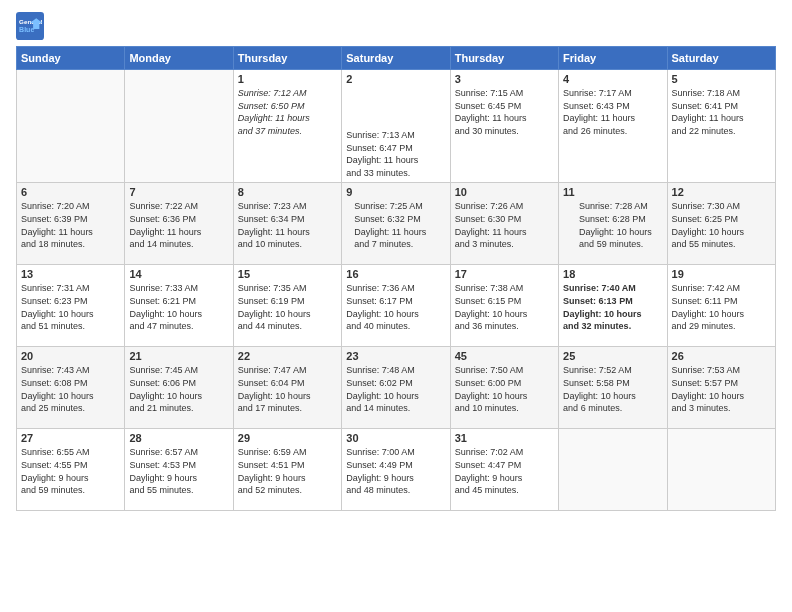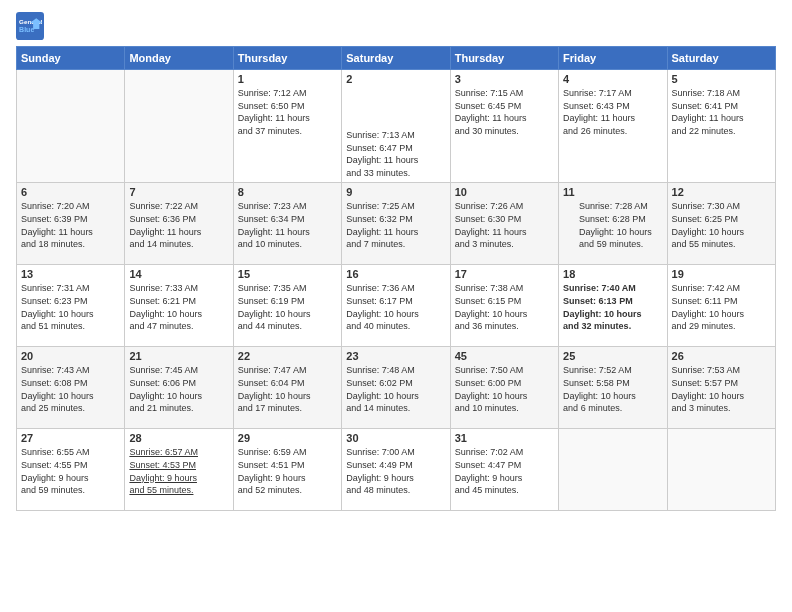--- a/index.html
+++ b/index.html
@@ -124,21 +124,21 @@
           <th>Friday</th>
           <th>Saturday</th>
         </tr>
     </thead>
     <tbody id="calendar-body">
     <tr>
           <td class="empty-cell"></td>
           <td class="empty-cell"></td>
           <td>
             <span class="day-number">1</span>
-            <div class="cell-content" style="white-space: pre-line;">Sunrise: 7:12 AM
+            <div class="cell-content" style="white-space: pre-line; font-style: italic;">Sunrise: 7:12 AM
 Sunset: 6:50 PM
 Daylight: 11 hours
 and 37 minutes.</div>
           </td>
           <td>
             <span class="day-number">2</span>
             <div class="cell-content" style="white-space: pre-line; margin-top: 44px;">Sunrise: 7:13 AM
 Sunset: 6:47 PM
 Daylight: 11 hours
 and 33 minutes.</div>
@@ -182,21 +182,21 @@
           </td>
           <td>
             <span class="day-number">8</span>
             <div class="cell-content" style="white-space: pre-line;">Sunrise: 7:23 AM
 Sunset: 6:34 PM
 Daylight: 11 hours
 and 10 minutes.</div>
           </td>
           <td>
             <span class="day-number">9</span>
-            <div class="cell-content" style="white-space: pre-line;">Sunrise: 7:25 AM
+            <div class="cell-content" style="white-space: pre-line; margin-left: 8px;">Sunrise: 7:25 AM
 Sunset: 6:32 PM
 Daylight: 11 hours
 and 7 minutes.</div>
           </td>
           <td>
             <span class="day-number">10</span>
             <div class="cell-content" style="white-space: pre-line;">Sunrise: 7:26 AM
 Sunset: 6:30 PM
 Daylight: 11 hours
 and 3 minutes.</div>
@@ -321,21 +321,21 @@
         <tr>
           <td>
             <span class="day-number">27</span>
             <div class="cell-content" style="white-space: pre-line;">Sunrise: 6:55 AM
 Sunset: 4:55 PM
 Daylight: 9 hours
 and 59 minutes.</div>
           </td>
           <td>
             <span class="day-number">28</span>
-            <div class="cell-content" style="white-space: pre-line; text-decoration: underline;">Sunrise: 6:57 AM
+            <div class="cell-content" style="white-space: pre-line;">Sunrise: 6:57 AM
 Sunset: 4:53 PM
 Daylight: 9 hours
 and 55 minutes.</div>
           </td>
           <td>
             <span class="day-number">29</span>
             <div class="cell-content" style="white-space: pre-line;">Sunrise: 6:59 AM
 Sunset: 4:51 PM
 Daylight: 9 hours
 and 52 minutes.</div>

